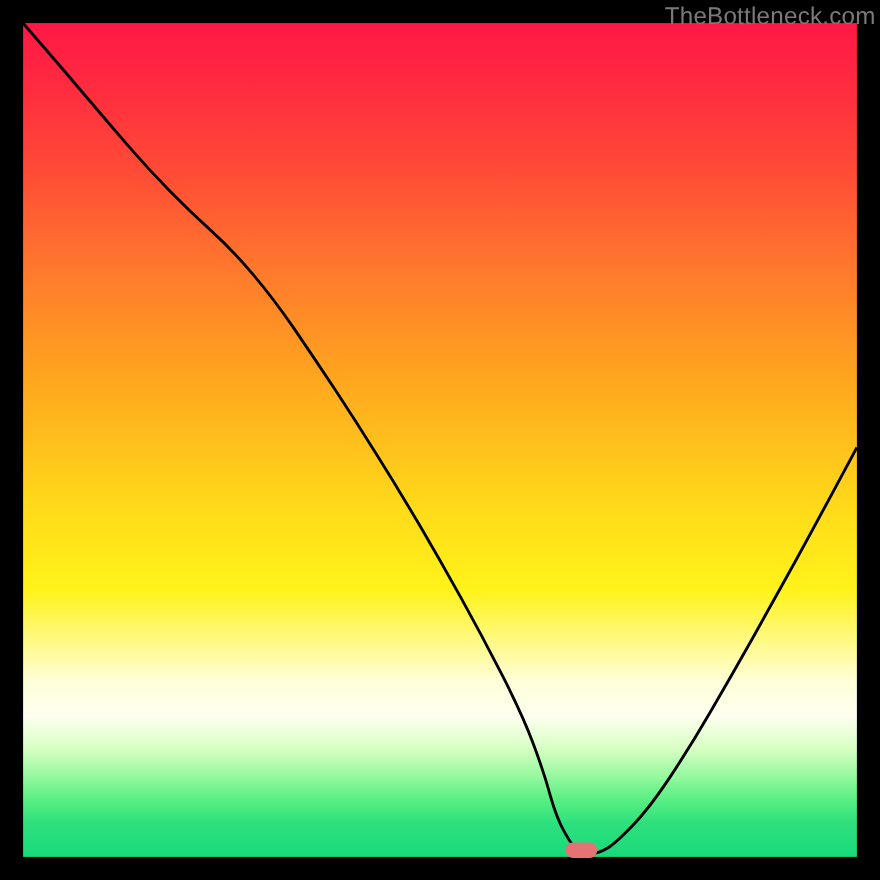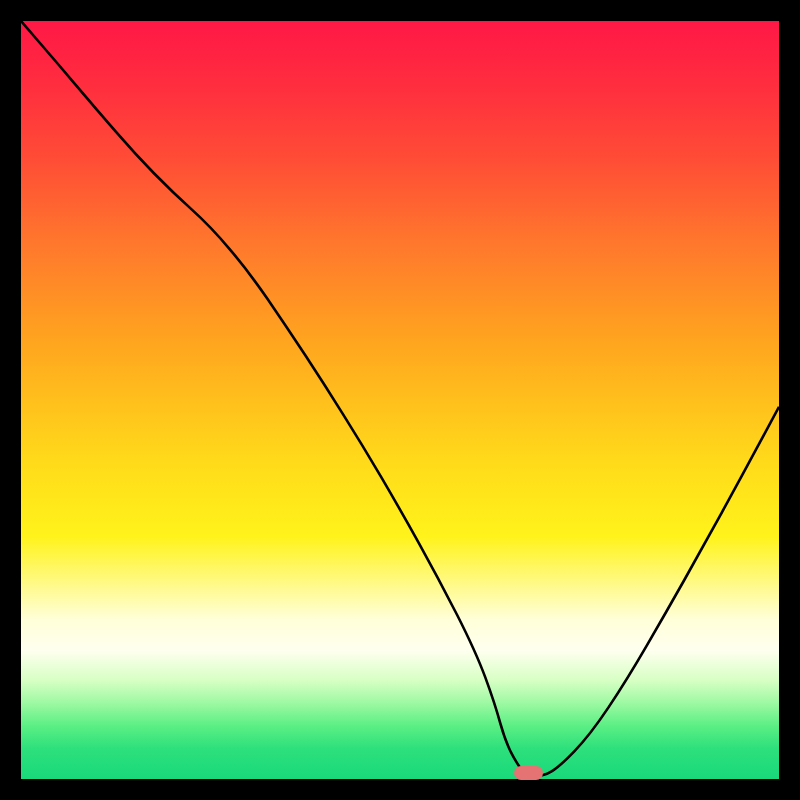--- a/index.html
+++ b/index.html
@@ -21,20 +21,21 @@
   #5bef84 93%,
   #2de07c 96%,
   #19d97a 100%)}
 .curve{position:absolute;left:21px;top:21px;z-index:2}
 .marker{position:absolute;width:29px;height:14px;background:#e57373;border-radius:7px;z-index:2}
 </style>
 </head>
 <body>
 
 <div class="wrap">
+  <div class="watermark">TheBottleneck.com</div>
 
   <div class="plot">
     <div class="gradient"></div>
   </div>
 
   <svg class="curve" width="758" height="758" viewBox="0 0 758 758">
     <path fill="none" stroke="#000" stroke-width="2.6" stroke-linejoin="round" d="M 0.0 0.0 Q 0.0 0.0 18.9 22.0 Q 37.9 44.0 56.8 66.3 Q 75.8 88.7 94.8 110.7 Q 113.7 132.6 132.7 152.0 Q 151.6 171.3 170.6 188.4 Q 189.5 205.4 208.4 227.8 Q 227.4 250.1 246.4 277.8 Q 265.3 305.5 284.3 334.3 Q 303.2 363.1 322.1 393.4 Q 341.1 423.7 360.1 455.9 Q 379.0 488.2 398.0 522.3 Q 416.9 556.4 435.9 593.5 Q 454.8 630.7 464.3 656.4 Q 473.8 682.2 479.4 702.7 Q 485.1 723.1 492.7 736.4 Q 500.3 749.7 504.1 752.3 Q 507.9 755.0 515.4 755.0 Q 523.0 755.0 530.6 750.4 Q 538.2 745.9 553.3 730.3 Q 568.5 714.8 587.5 686.4 Q 606.4 657.9 625.3 625.3 Q 644.3 592.8 663.3 559.0 Q 682.2 525.3 701.2 490.8 Q 720.1 456.3 739.0 421.1 T 758.0 385.8"></path>
   </svg>
 
   <div class="marker" style="left:514px;top:766px"></div>

